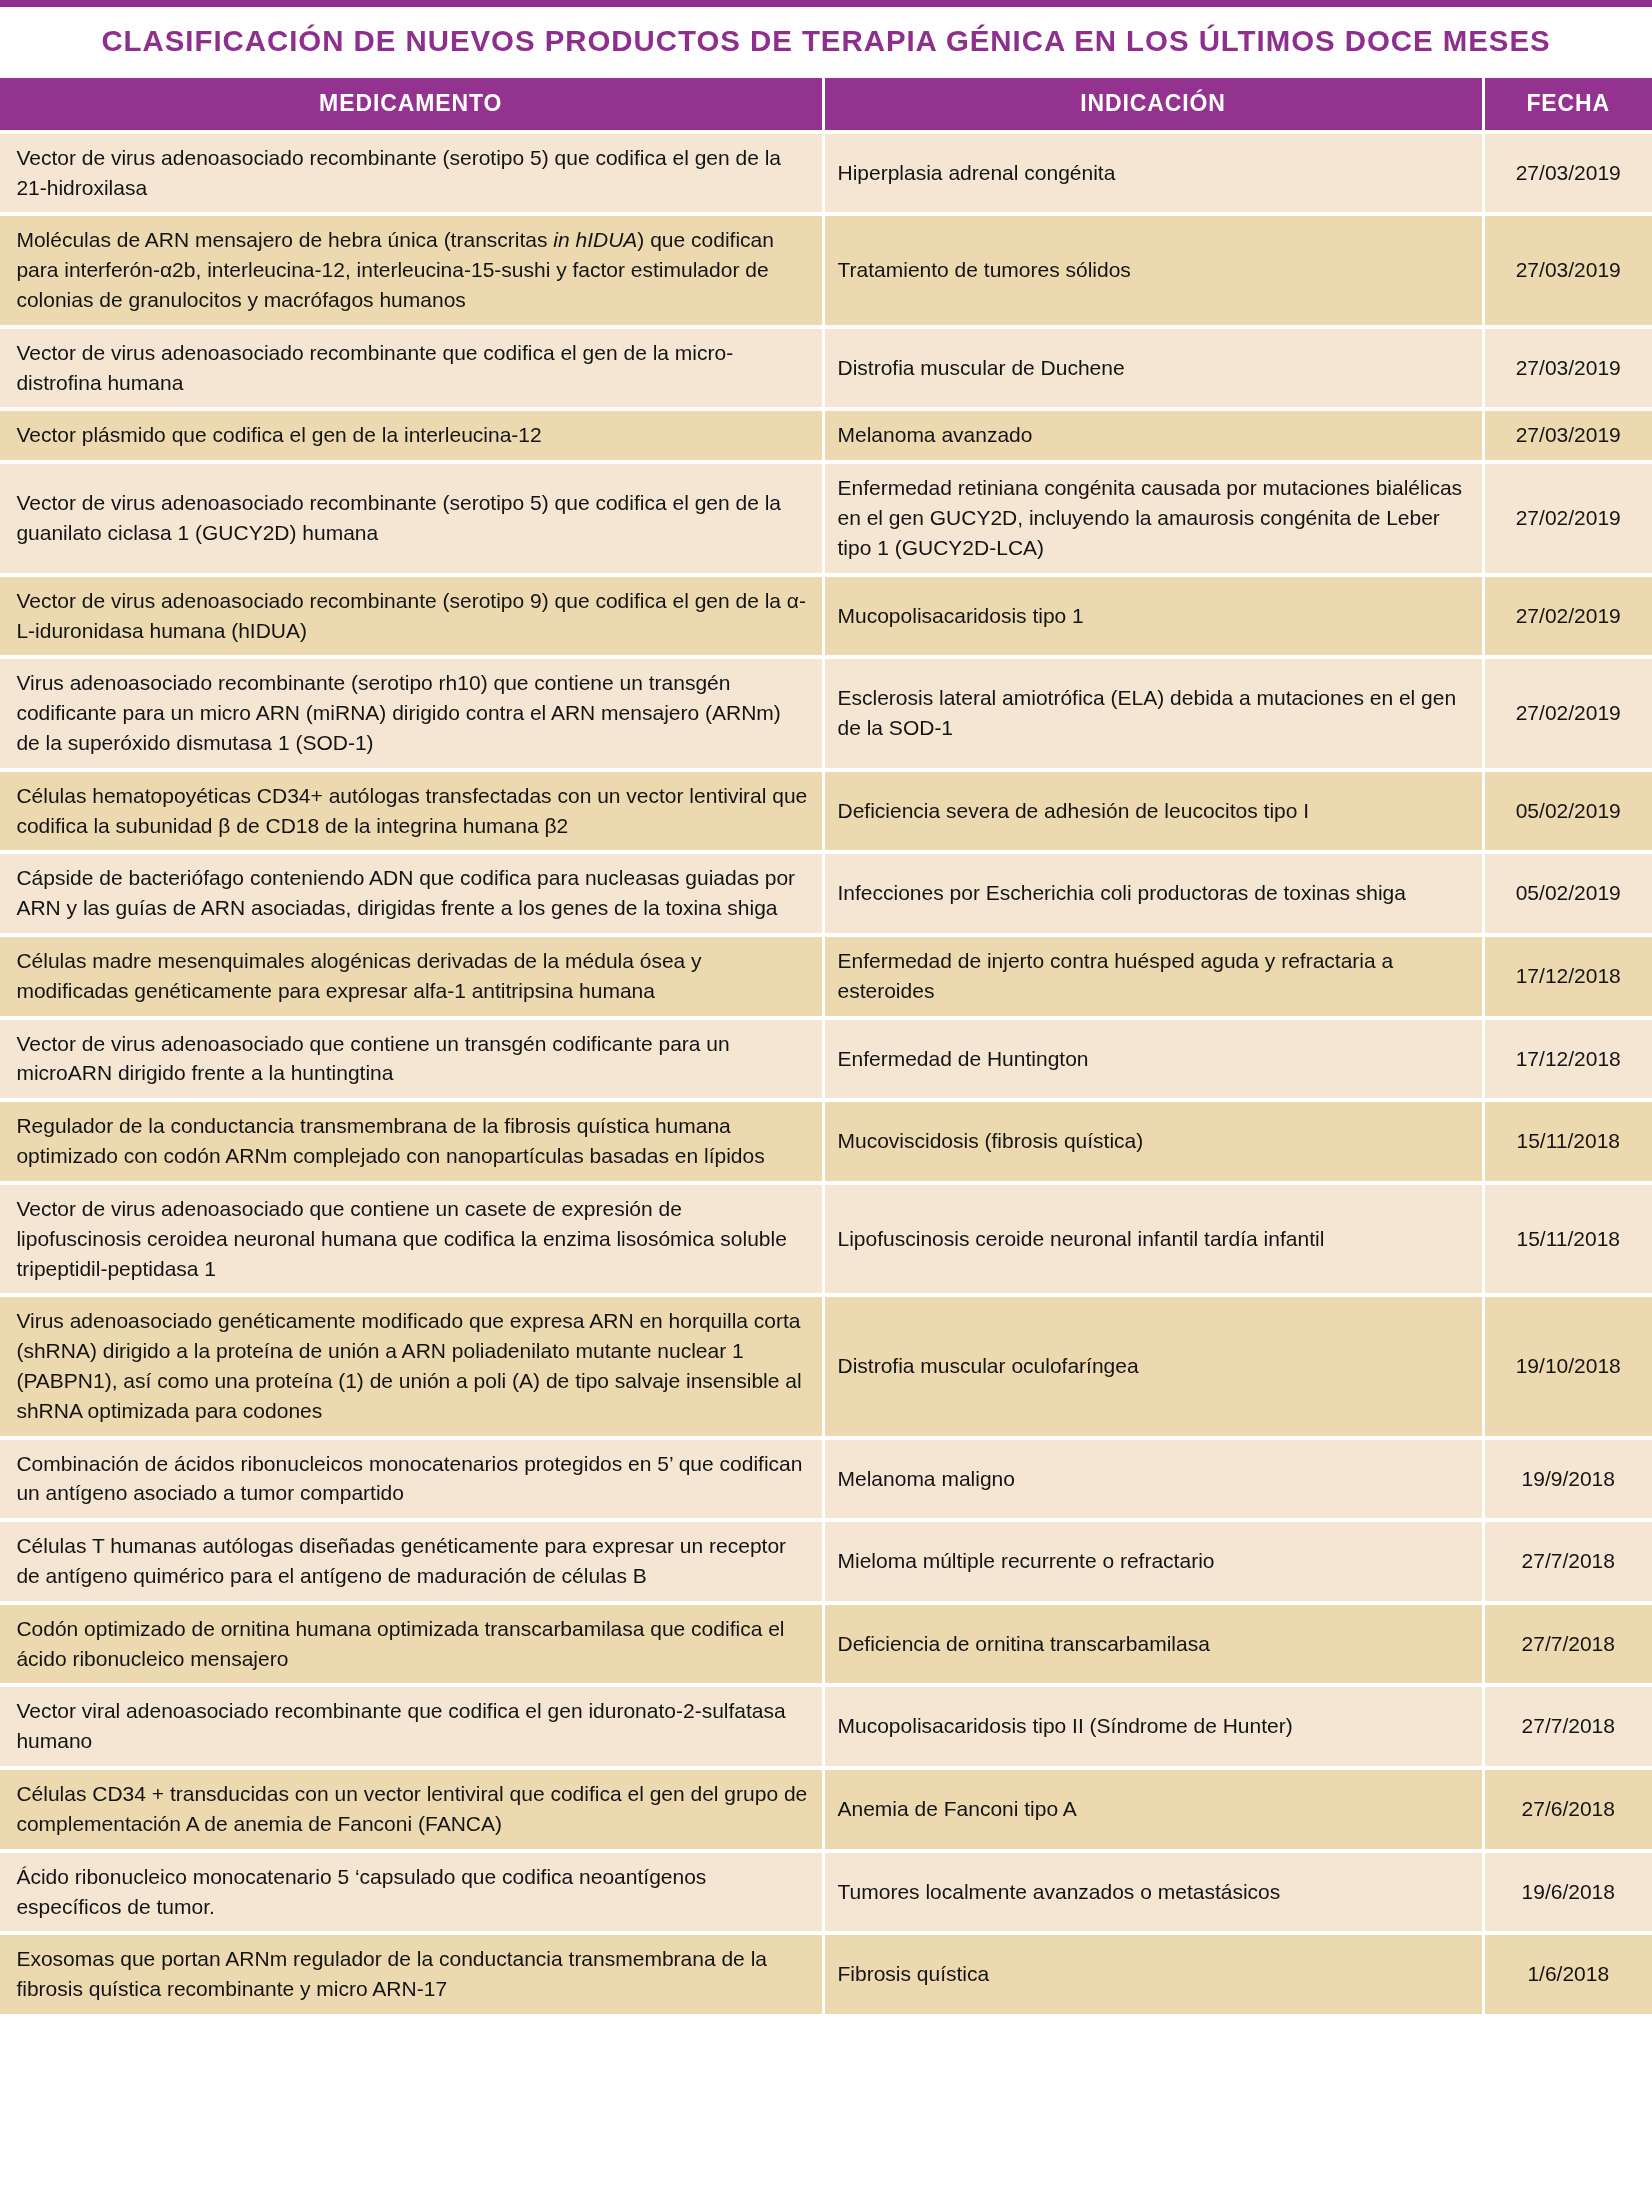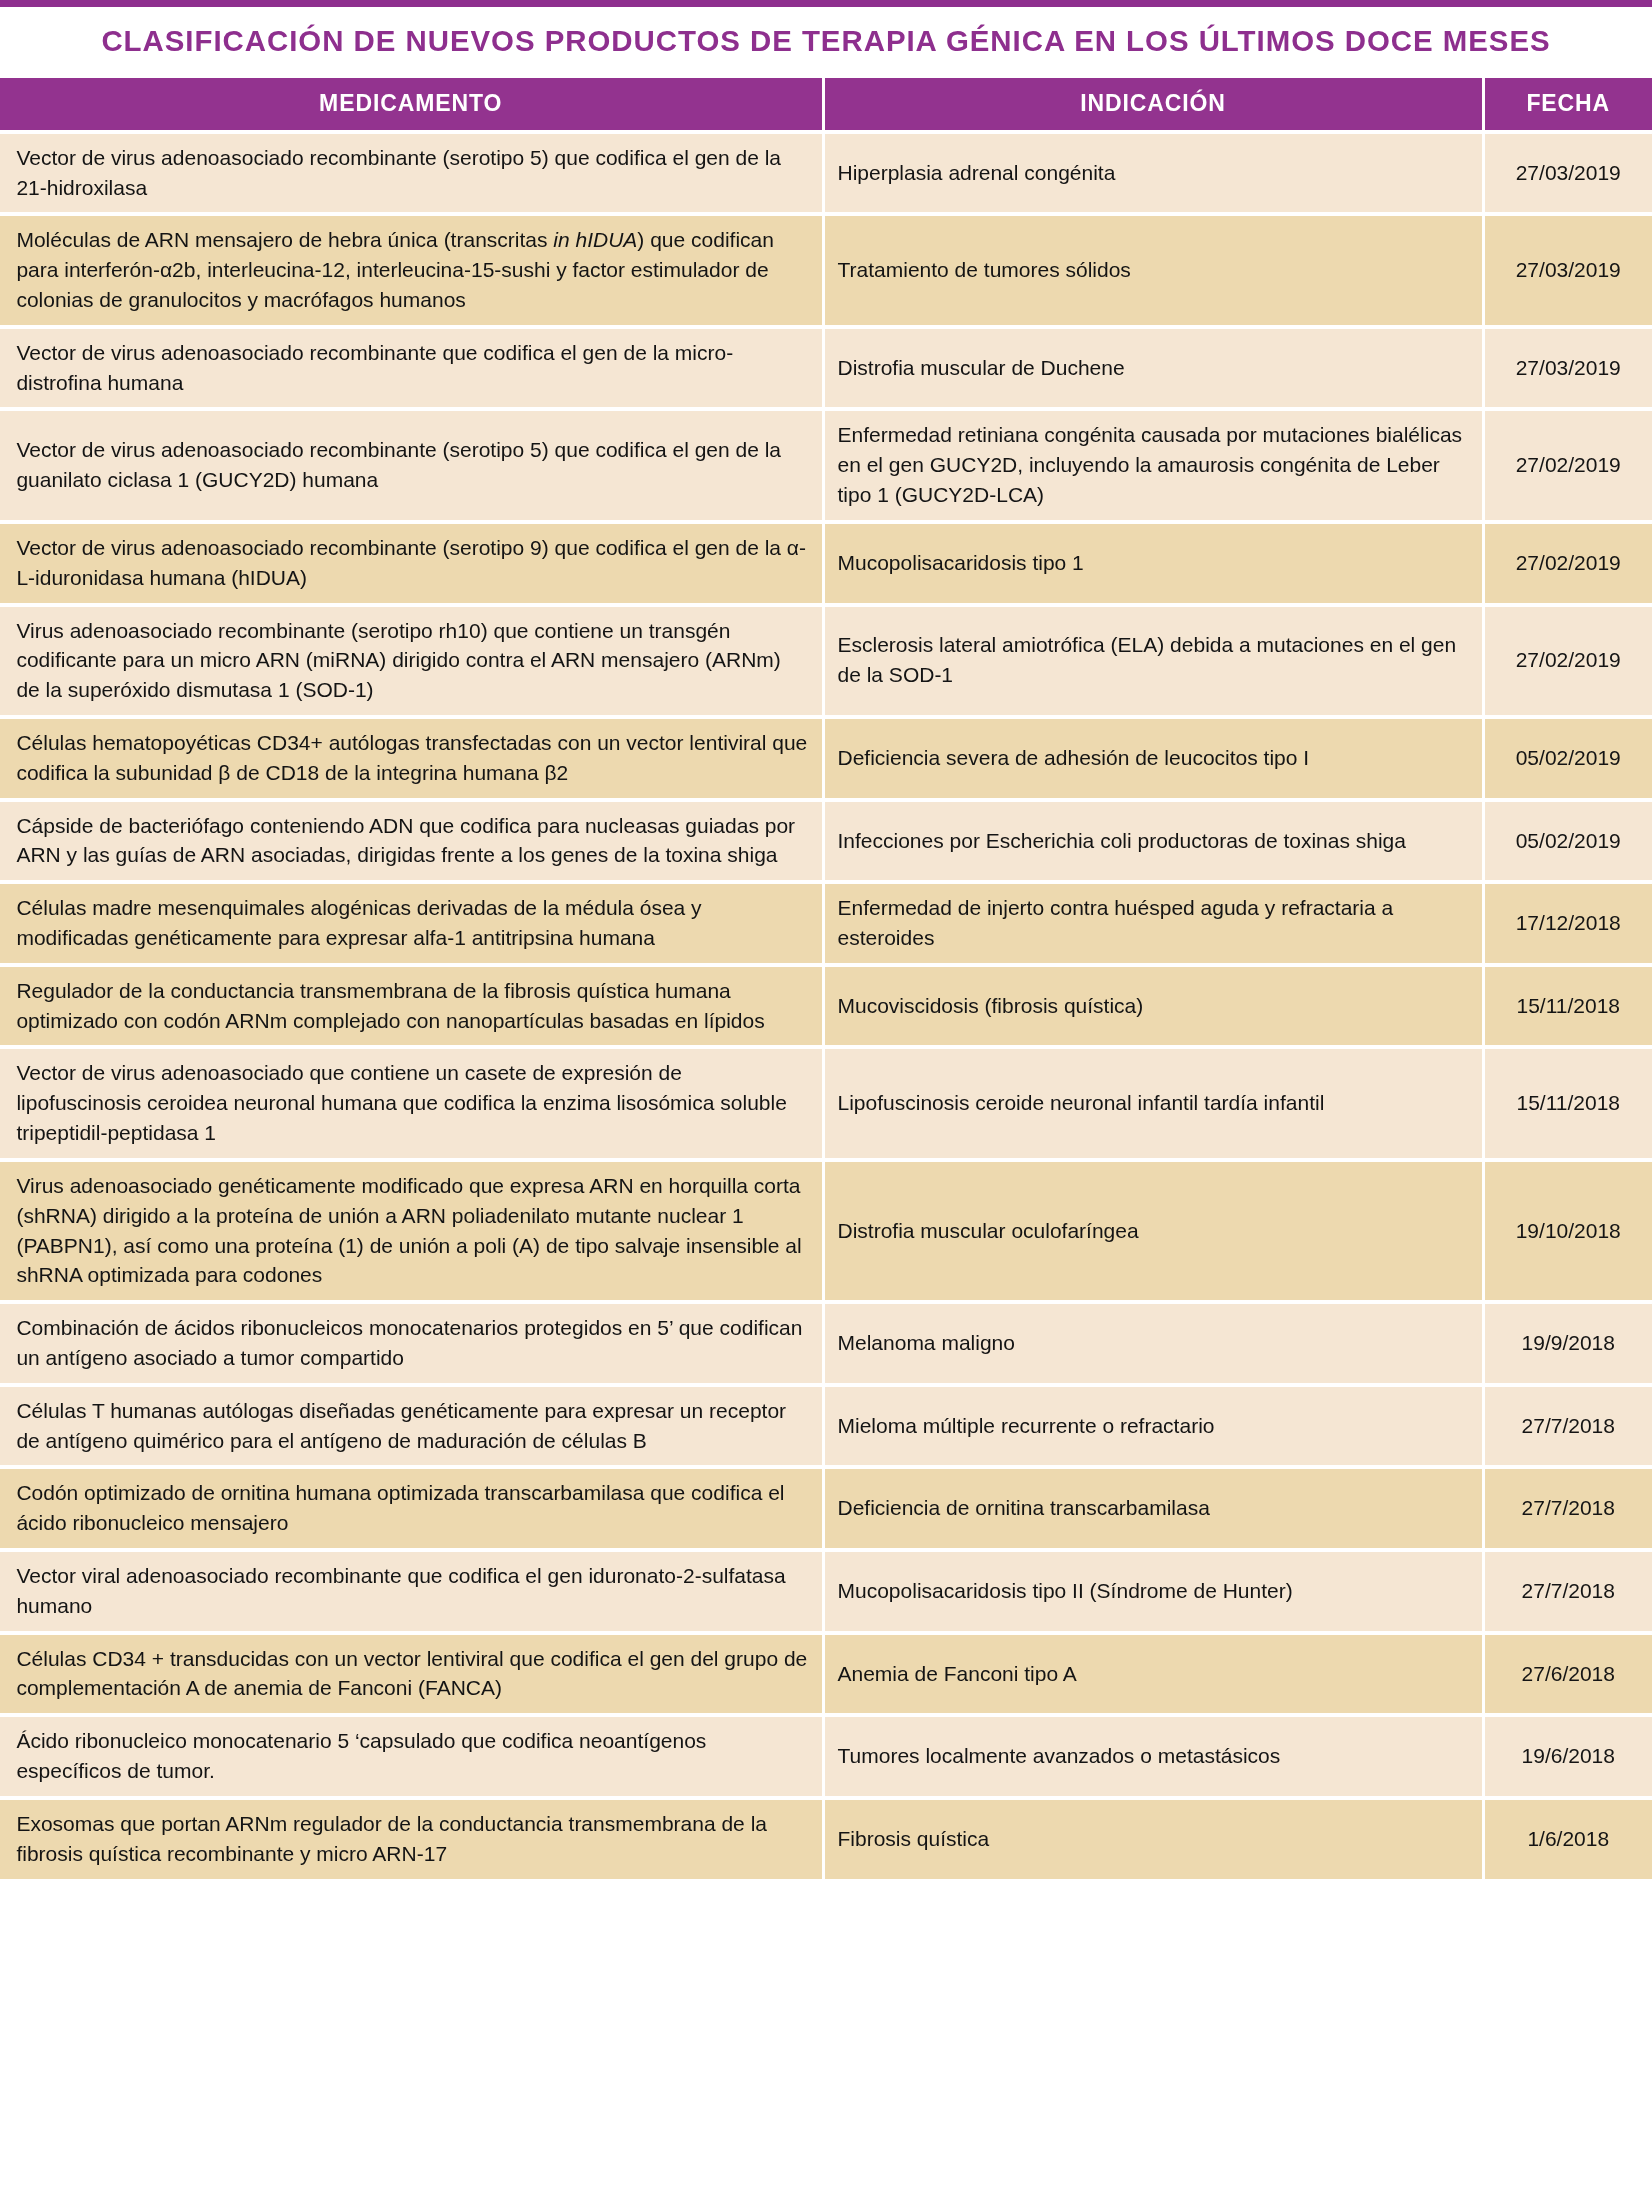--- a/index.html
+++ b/index.html
@@ -115,20 +115,25 @@
         <tr class="even">
           <td>Moléculas de ARN mensajero de hebra única (transcritas <em class="it">in hIDUA</em>) que codifican para interferón-α2b, interleucina-12, interleucina-15-sushi y factor estimulador de colonias de granulocitos y macrófagos humanos</td>
           <td>Tratamiento de tumores sólidos</td>
           <td class="fecha">27/03/2019</td>
         </tr>
         <tr class="odd">
           <td>Vector de virus adenoasociado recombinante que codifica el gen de la micro-distrofina humana</td>
           <td>Distrofia muscular de Duchene</td>
           <td class="fecha">27/03/2019</td>
         </tr>
+        <tr class="even">
+          <td>Vector plásmido que codifica el gen de la interleucina-12</td>
+          <td>Melanoma avanzado</td>
+          <td class="fecha">27/03/2019</td>
+        </tr>
         <tr class="odd">
           <td>Vector de virus adenoasociado recombinante (serotipo 5) que codifica el gen de la guanilato ciclasa 1 (GUCY2D) humana</td>
           <td>Enfermedad retiniana congénita causada por mutaciones bialélicas en el gen GUCY2D, incluyendo la amaurosis congénita de Leber tipo 1 (GUCY2D-LCA)</td>
           <td class="fecha">27/02/2019</td>
         </tr>
         <tr class="even">
           <td>Vector de virus adenoasociado recombinante (serotipo 9) que codifica el gen de la α-L-iduronidasa humana (hIDUA)</td>
           <td>Mucopolisacaridosis tipo 1</td>
           <td class="fecha">27/02/2019</td>
         </tr>
@@ -145,20 +150,25 @@
         <tr class="odd">
           <td>Cápside de bacteriófago conteniendo ADN que codifica para nucleasas guiadas por ARN y las guías de ARN asociadas, dirigidas frente a los genes de la toxina shiga</td>
           <td>Infecciones por Escherichia coli productoras de toxinas shiga</td>
           <td class="fecha">05/02/2019</td>
         </tr>
         <tr class="even">
           <td>Células madre mesenquimales alogénicas derivadas de la médula ósea y modificadas genéticamente para expresar alfa-1 antitripsina humana</td>
           <td>Enfermedad de injerto contra huésped aguda y refractaria a esteroides</td>
           <td class="fecha">17/12/2018</td>
         </tr>
+        <tr class="odd">
+          <td>Vector de virus adenoasociado que contiene un transgén codificante para un microARN dirigido frente a la huntingtina</td>
+          <td>Enfermedad de Huntington</td>
+          <td class="fecha">17/12/2018</td>
+        </tr>
         <tr class="even">
           <td>Regulador de la conductancia transmembrana de la fibrosis quística humana optimizado con codón ARNm complejado con nanopartículas basadas en lípidos</td>
           <td>Mucoviscidosis (fibrosis quística)</td>
           <td class="fecha">15/11/2018</td>
         </tr>
         <tr class="odd">
           <td>Vector de virus adenoasociado que contiene un casete de expresión de lipofuscinosis ceroidea neuronal humana que codifica la enzima lisosómica soluble tripeptidil-peptidasa 1</td>
           <td>Lipofuscinosis ceroide neuronal infantil tardía infantil</td>
           <td class="fecha">15/11/2018</td>
         </tr>

